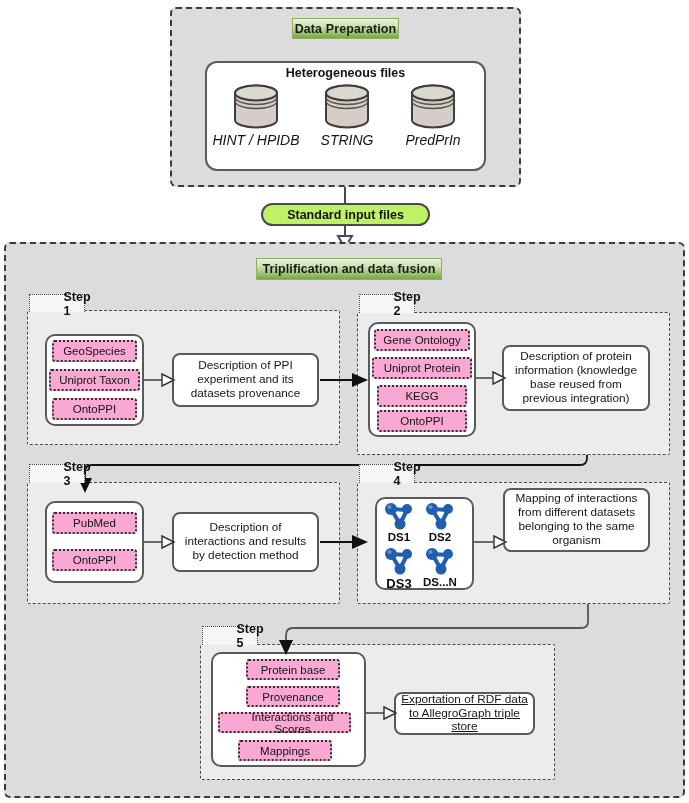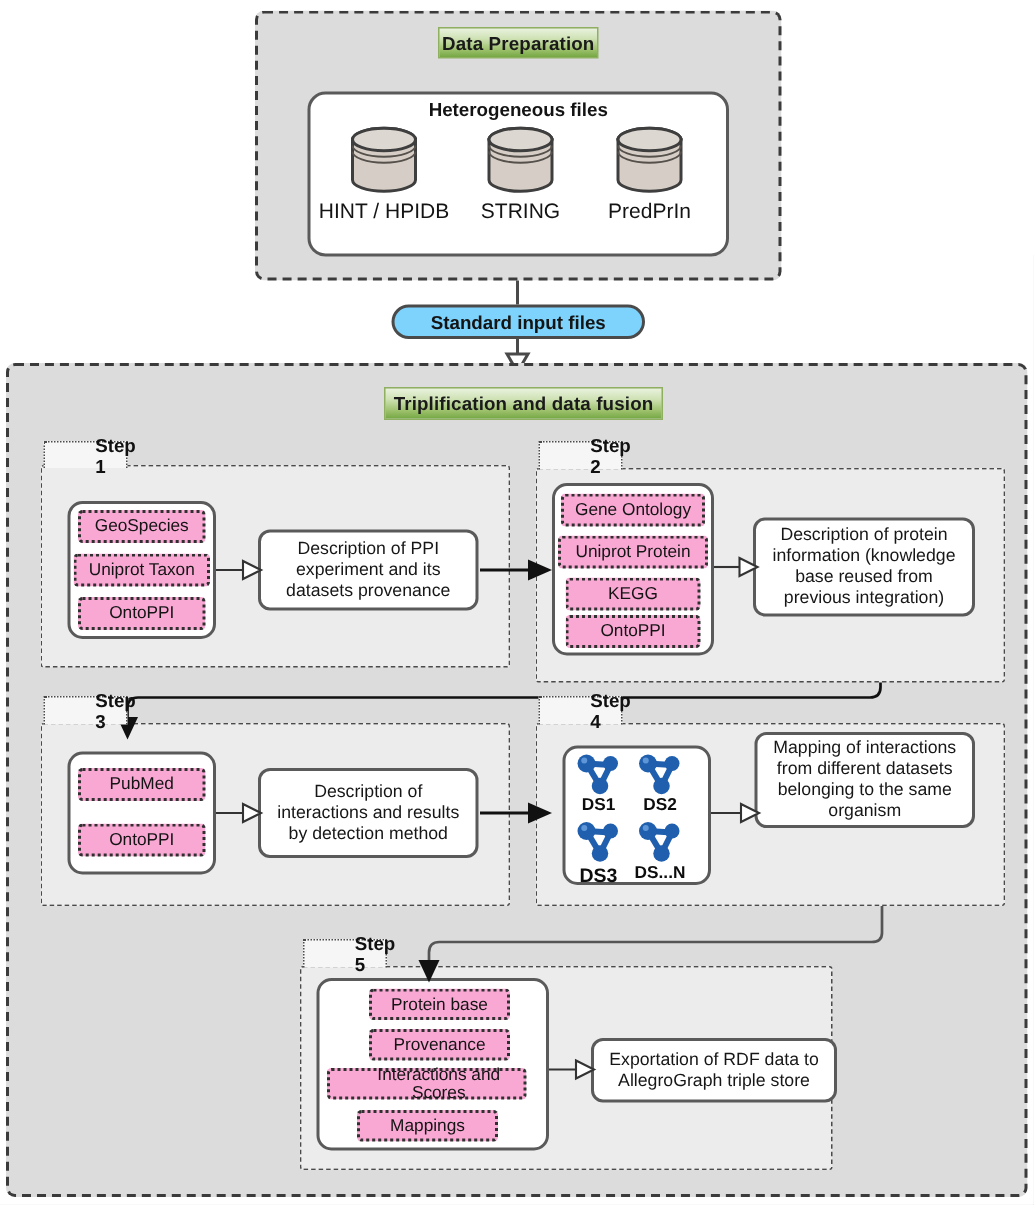--- a/index.html
+++ b/index.html
@@ -85,21 +85,21 @@
     border-radius: 3px;
     display: flex;
     align-items: center;
     justify-content: center;
     text-align: center;
     color: #141414;
   }
 
   
   .capsule {
-    background: #7dd3fc;
+    background: #bef264;
     border: 2px solid #4a4a4a;
     border-radius: 999px;
     display: flex;
     align-items: center;
     justify-content: center;
     font-weight: bold;
     color: #141414;
   }
 
   
@@ -111,20 +111,21 @@
   .het-title {
     font-weight: bold;
     color: #131313;
     text-align: center;
     width: 100%;
   }
   .db-label {
     text-align: center;
     color: #141414;
     width: 100%;
+    font-style: italic;
   }
   .ds-label {
     text-align: center;
     font-weight: bold;
     color: #0d0d0d;
     width: 100%;
   }
   svg { display: block; }
   .svg-layer { position: absolute; left: 0; top: 0; pointer-events: none; }
 </style>
@@ -277,21 +278,21 @@
 
   <div class="abs step-region" style="left:200px; top:644px; width:355px; height:136px;"></div>
   <div class="abs step-label" style="left:202px; top:626px; width:56px; height:19px; font-size:12.5px;">Step 5</div>
 
   <div class="abs box-white" style="left:211px; top:652px; width:155px; height:115px;"></div>
   <div class="abs src-box" style="left:246px; top:659px; width:94px; height:21px; font-size:11.5px;">Protein base</div>
   <div class="abs src-box" style="left:246px; top:686px; width:94px; height:21px; font-size:11.5px;">Provenance</div>
   <div class="abs src-box" style="left:218px; top:712px; width:133px; height:21px; font-size:11.5px;padding-left:16px;">Interactions and Scores</div>
   <div class="abs src-box" style="left:238px; top:740px; width:94px; height:21px; font-size:11.5px;">Mappings</div>
 
-  <div class="abs box-text" style="left:394px; top:692px; width:164px; height:43px; font-size:11.8px;">Exportation of RDF data to AllegroGraph triple store</div>
+  <div class="abs box-text" style="left:394px; top:692px; width:141px; height:43px; font-size:11.8px;text-decoration:underline;">Exportation of RDF data to AllegroGraph triple store</div>
 
   <svg class="svg-layer" width="689" height="803">
 
     <line x1="144" y1="380" x2="166" y2="380" stroke="#333" stroke-width="1.4"></line>
     <polygon points="162,374 174,380 162,386" fill="#ffffff" stroke="#333" stroke-width="1.4"></polygon>
 
     <line x1="320" y1="380" x2="356" y2="380" stroke="#111" stroke-width="2"></line>
     <polygon points="352,373 368,380 352,387" fill="#111"></polygon>
 
     <line x1="476" y1="378" x2="497" y2="378" stroke="#333" stroke-width="1.4"></line>

